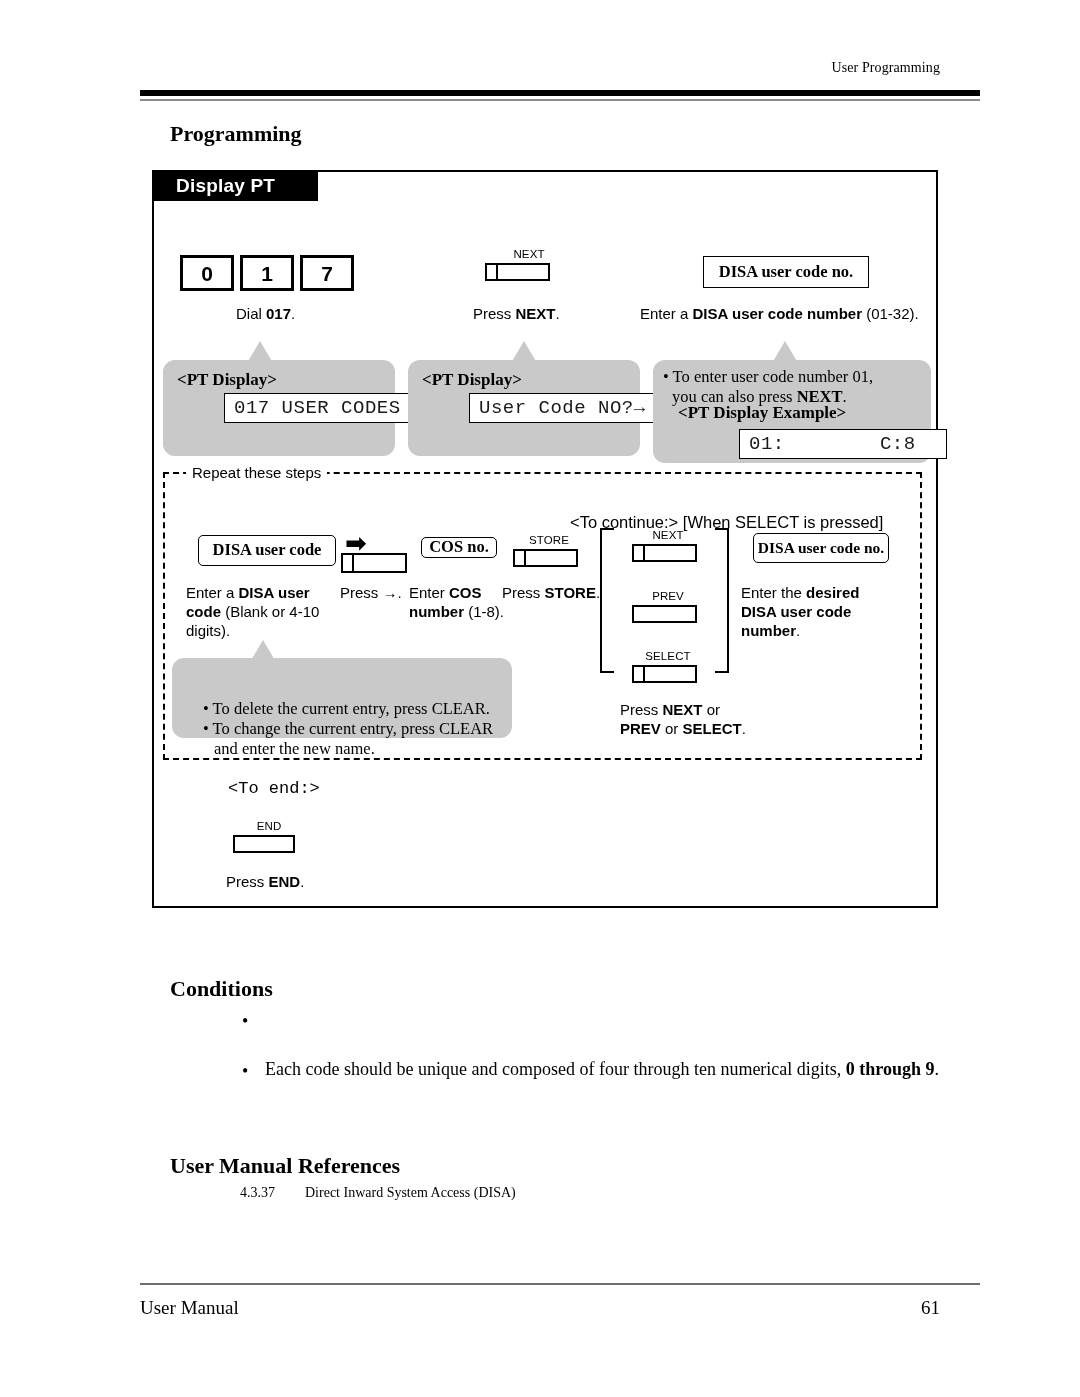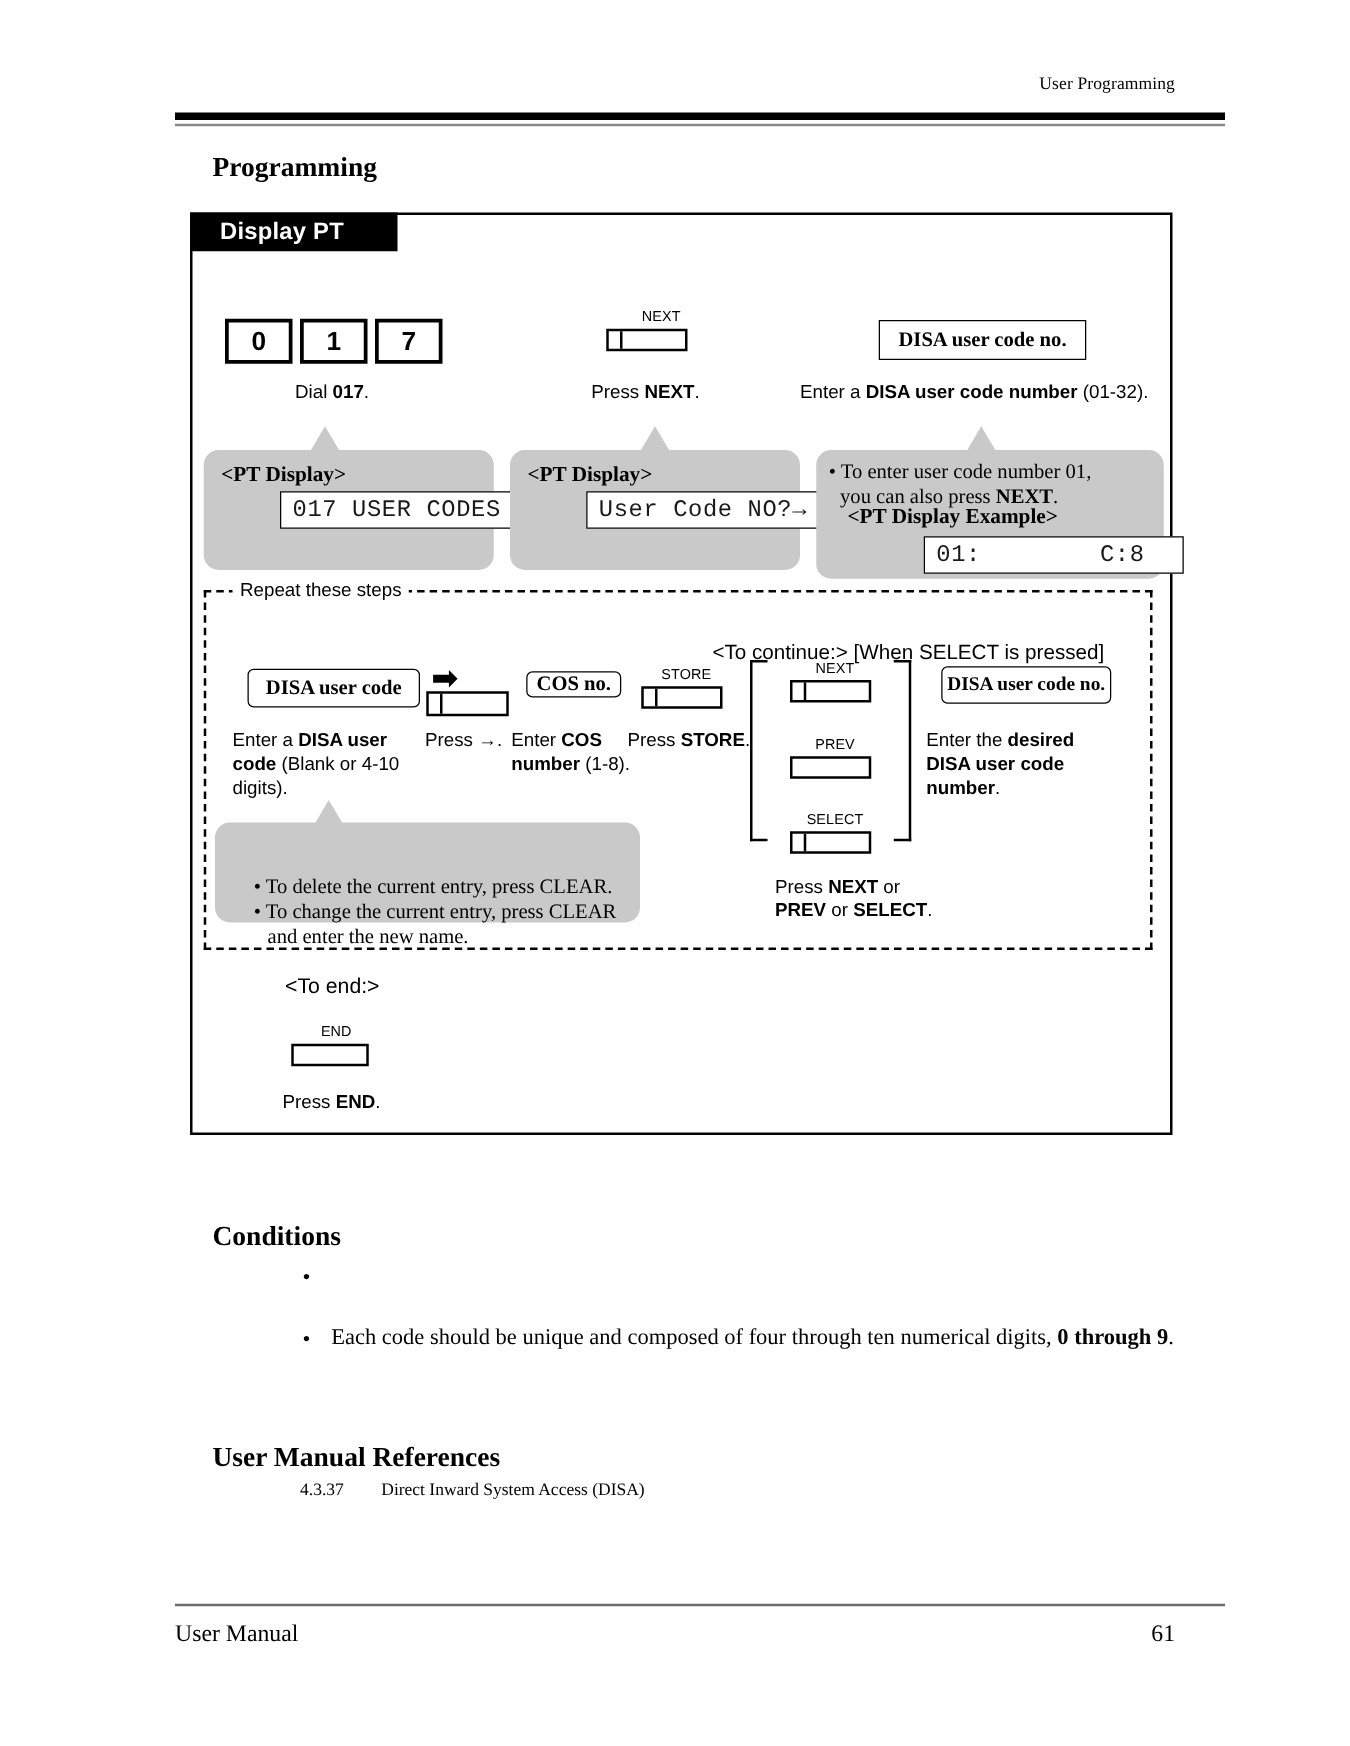--- a/index.html
+++ b/index.html
@@ -239,21 +239,21 @@
   }
   .bracket-r {
     border-right: 2.5px solid #000;
     border-top: 2.5px solid #000;
     border-bottom: 2.5px solid #000;
   }
 
   
   .toend {
     position: absolute;
-    font-family: Liberation Sans, sans-serif;
+    font-family: Liberation Mono, monospace;
     font-size: 17px;
     white-space: nowrap;
     line-height: 1;
   }
 
   
   .cond-item {
     position: absolute;
     font-family: "Liberation Serif", serif;
     font-size: 18px;

